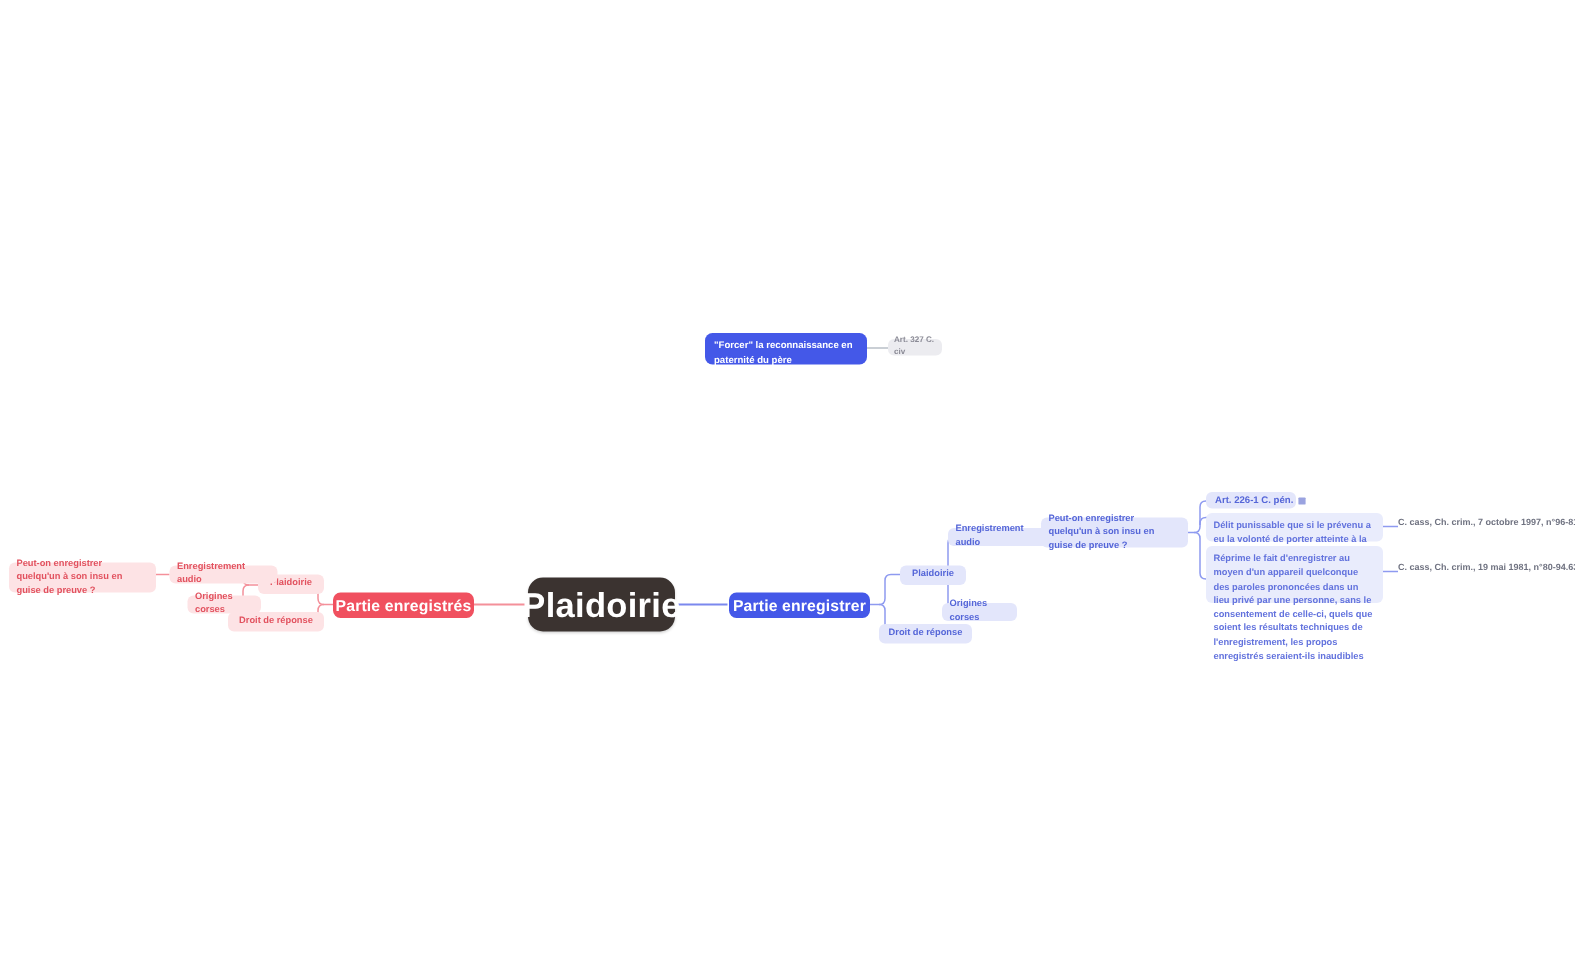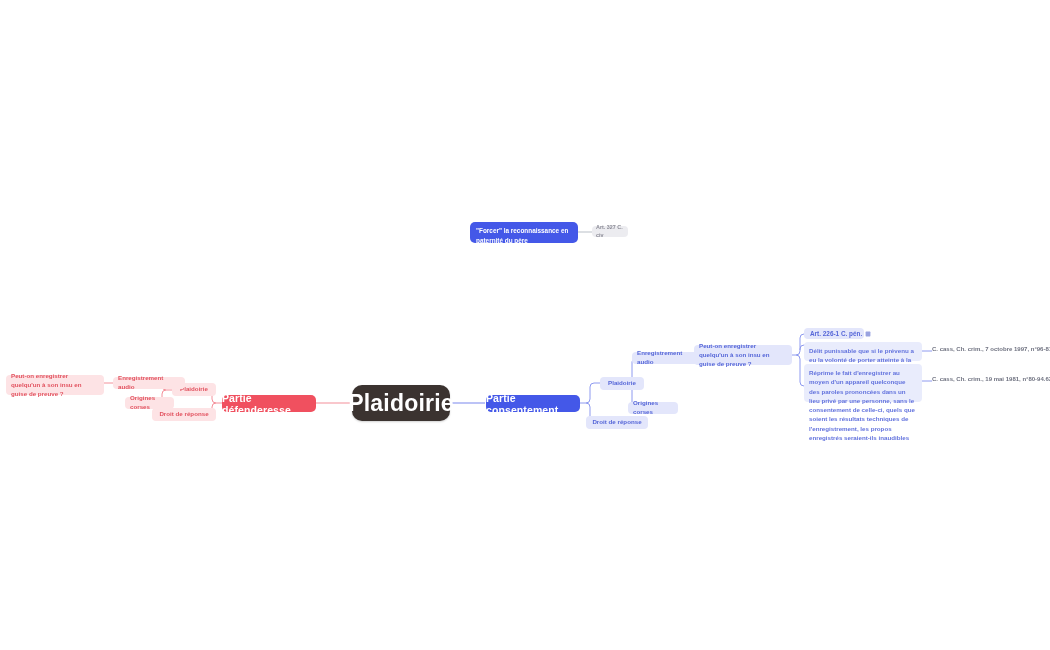--- a/index.html
+++ b/index.html
@@ -105,21 +105,21 @@
 
   <div class="node soft grey" style="left:592px;top:226px;width:36px;height:11px;padding:2px 4px;">
     <span style="font-size:5.4px;">Art. 327 C. civ</span>
   </div>
 
   <div class="node root" style="left:352px;top:385px;width:98px;height:36px;">
     <span>Plaidoirie</span>
   </div>
 
   <div class="node pill red" style="left:222px;top:395px;width:94px;height:17px;">
-    <span>Partie défenderesse</span>
+    <span>Partie enregistrés</span>
   </div>
 
   <div class="node soft red center" style="left:172px;top:383px;width:44px;height:13px;">
     <span>Plaidoirie</span>
   </div>
 
   <div class="node soft red center" style="left:152px;top:408px;width:64px;height:13px;">
     <span>Droit de réponse</span>
   </div>
 
@@ -129,21 +129,21 @@
 
   <div class="node soft red center" style="left:125px;top:397px;width:49px;height:12px;">
     <span>Origines corses</span>
   </div>
 
   <div class="node soft red" style="left:6px;top:375px;width:98px;height:20px;">
     <span>Peut-on enregistrer quelqu'un à son insu en guise de preuve ?</span>
   </div>
 
   <div class="node pill blue" style="left:486px;top:395px;width:94px;height:17px;">
-    <span>Partie consentement</span>
+    <span>Partie enregistrer</span>
   </div>
 
   <div class="node soft blue center" style="left:600px;top:377px;width:44px;height:13px;">
     <span>Plaidoirie</span>
   </div>
 
   <div class="node soft blue center" style="left:586px;top:416px;width:62px;height:13px;">
     <span>Droit de réponse</span>
   </div>
 

